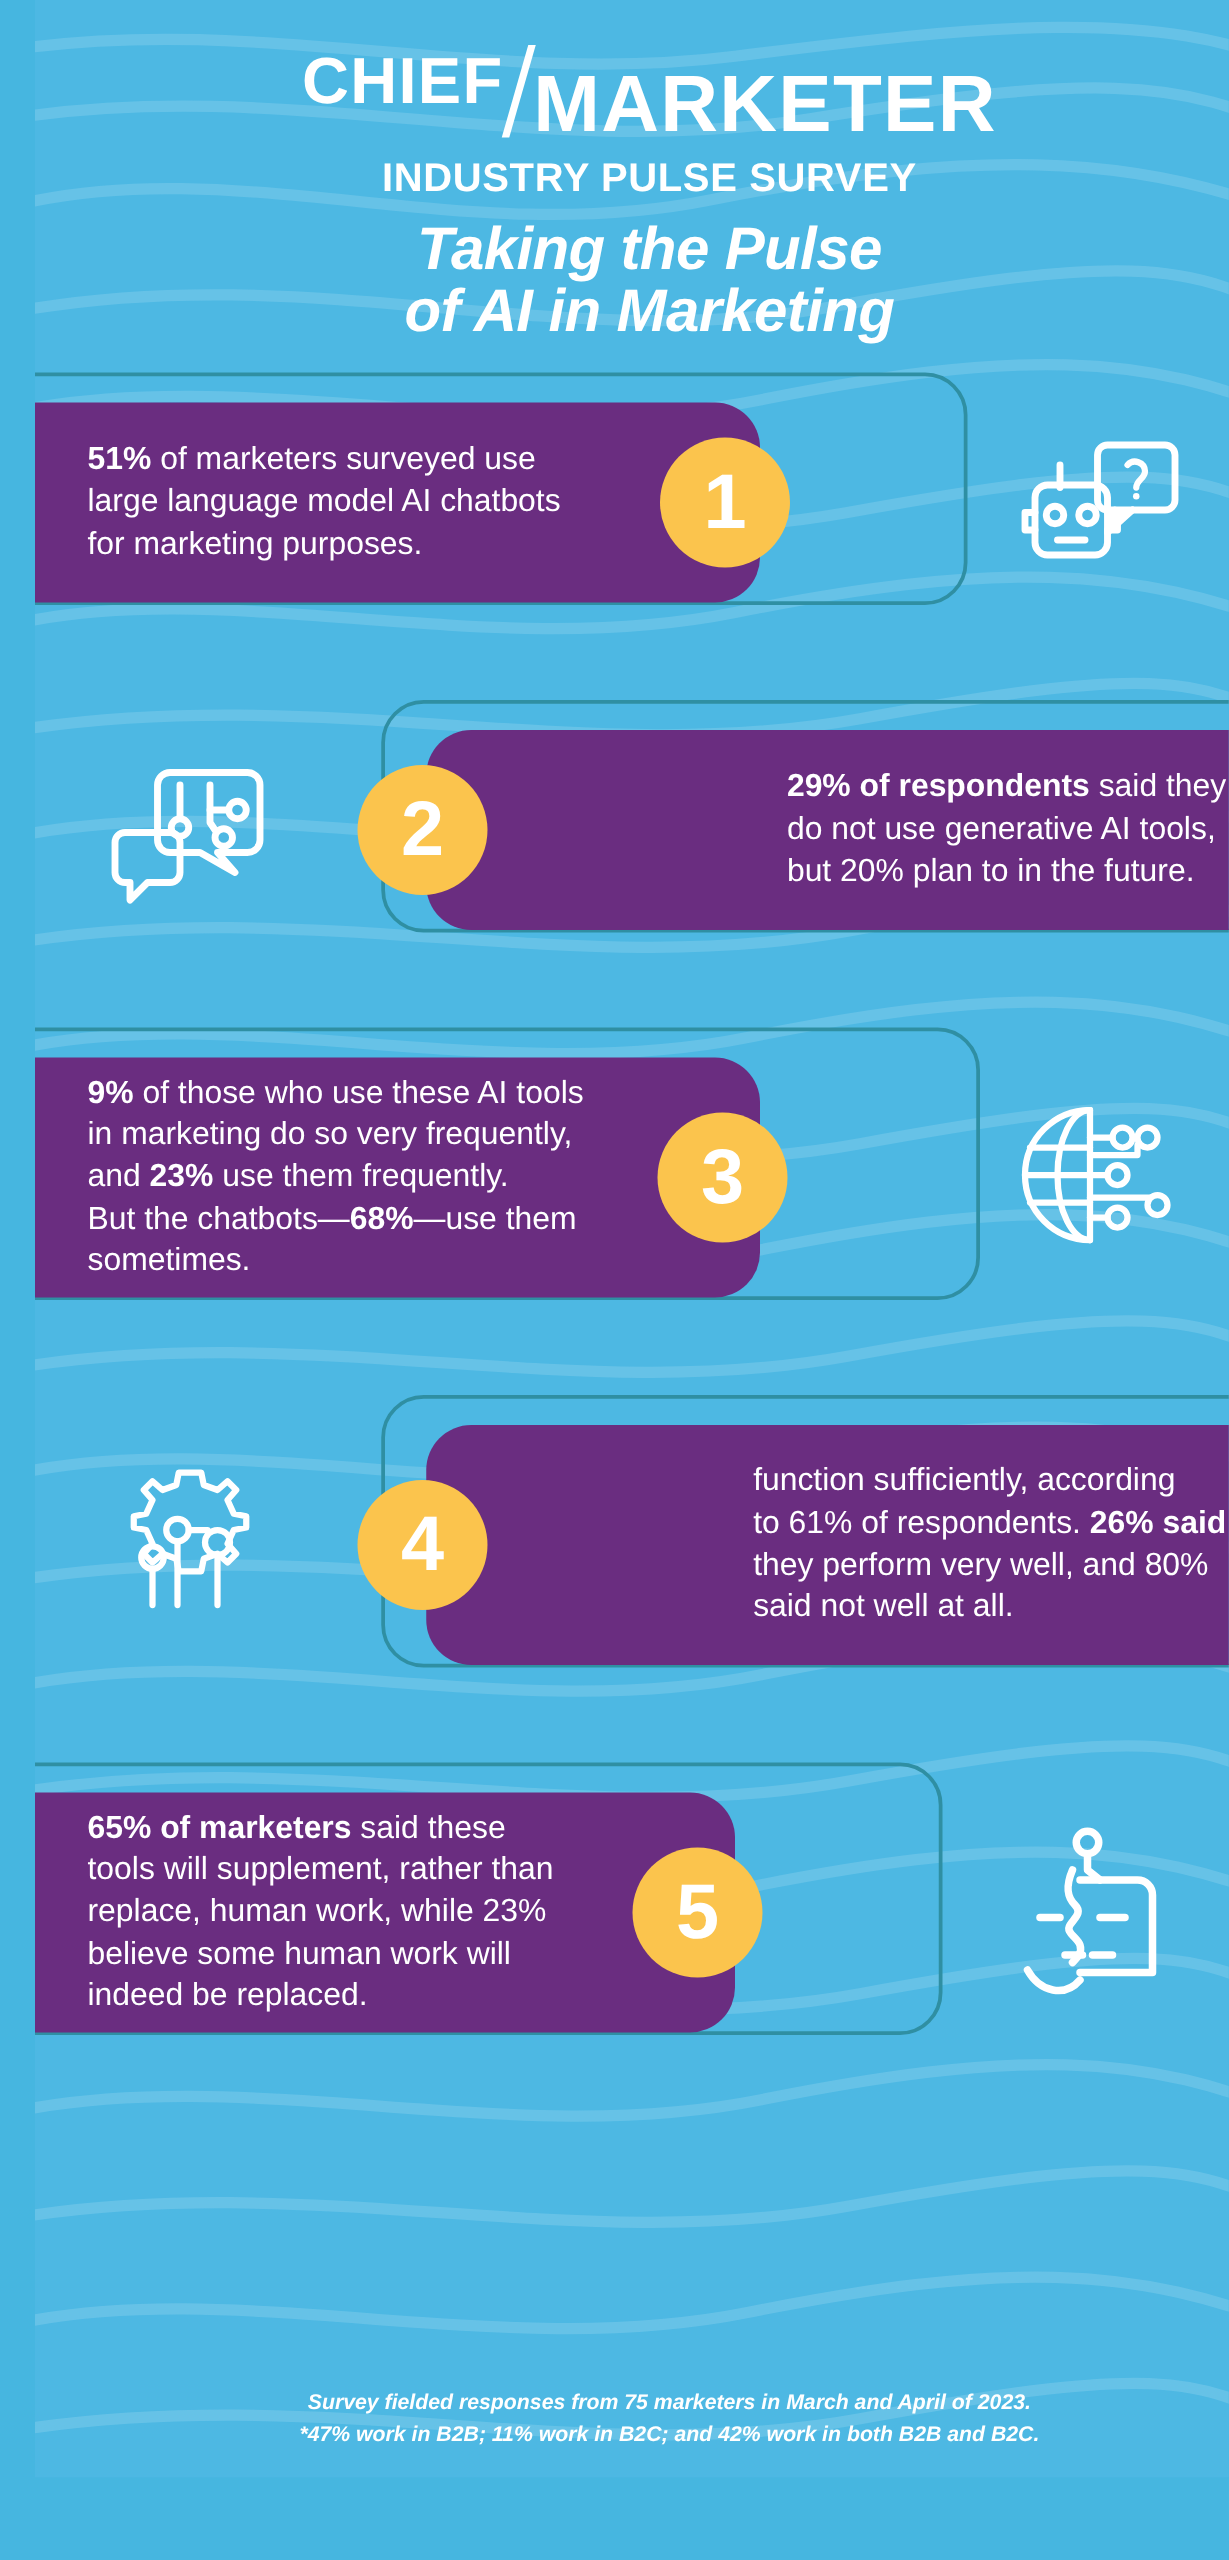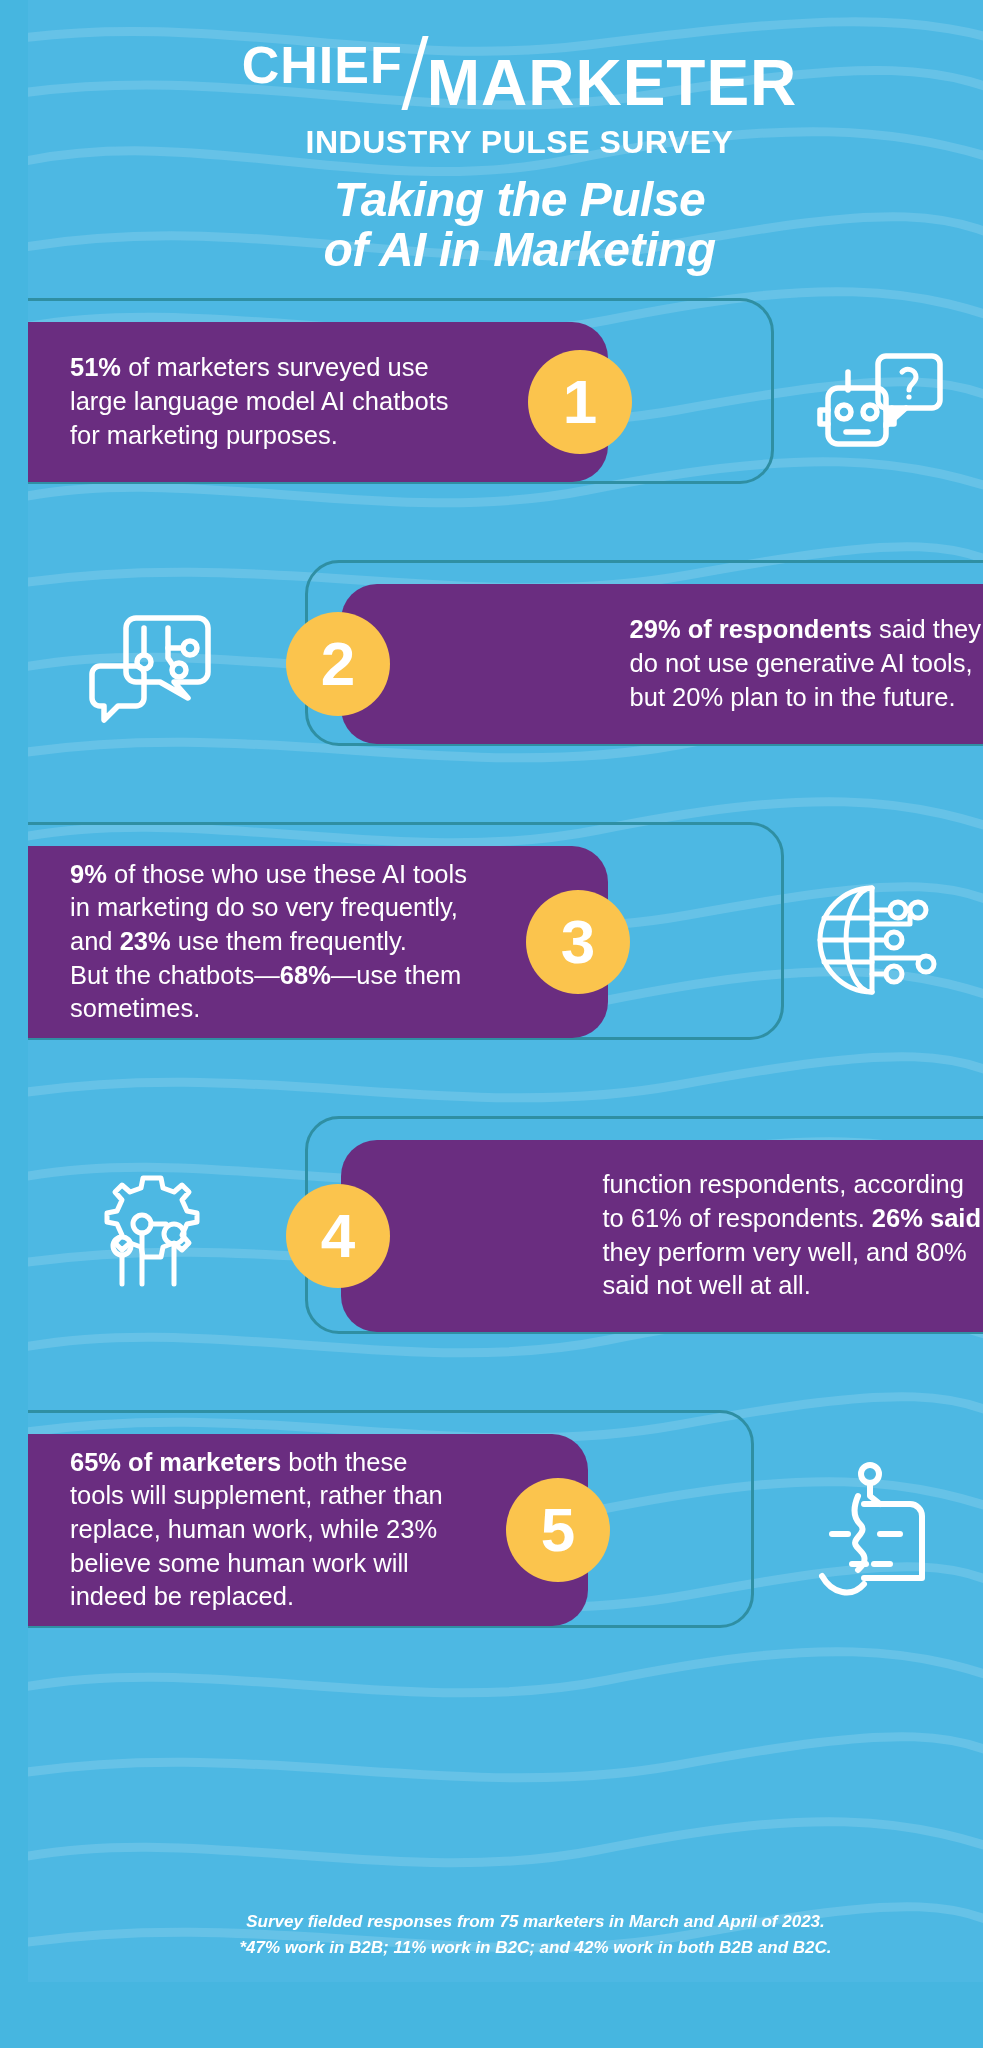--- a/index.html
+++ b/index.html
@@ -317,21 +317,21 @@
           <path d="M66 94 L80 94"></path>
           <circle cx="88" cy="94" r="8"></circle>
         </svg>
       </div>
     </div>
 
     <div class="card-wrap tall">
       <div class="ghost" style="right: -40px; top: -16px; width: 740px; height: 212px; border-color: rgb(47, 143, 163);"></div>
       <div class="card right" style="top: 8px; width: 710px; height: 192px; justify-content: flex-end; background: rgb(106, 45, 128);">
         <div class="card-text">
-            <div><span>function respondents, according</span></div>
+            <div><span>function sufficiently, according</span></div>
             <div><span>to 61% of respondents. </span><b>26% said</b></div>
             <div><span>they perform very well, and 80%</span></div>
             <div><span>said not well at all.</span></div>
           </div>
       </div>
       <div class="badge" style="left: 258px; top: 52px; background: rgb(251, 196, 77);">4</div>
       <div class="icon-slot" style="left:54px; top:40px; width:140px; height:130px;">
         <svg viewBox="0 0 140 130" width="140" height="130" fill="none" stroke="#ffffff" stroke-width="5" stroke-linecap="round" stroke-linejoin="round">
 
           <path d="M70 6 l9 0 l2 10 l11 4 l8 -7 l7 7 l-7 8 l5 11 l10 2 l0 9 l-10 2 l-5 11 l7 8 l-7 7 l-8 -7 l-11 4 l-2 10 l-9 0
@@ -345,21 +345,21 @@
           <circle cx="40" cy="74" r="9"></circle>
           <path d="M40 83 L40 112"></path>
         </svg>
       </div>
     </div>
 
     <div class="card-wrap tall">
       <div class="ghost" style="left: -40px; top: -16px; width: 760px; height: 212px; border-color: rgb(47, 143, 163);"></div>
       <div class="card left" style="top: 8px; width: 600px; height: 192px; background: rgb(106, 45, 128);">
         <div class="card-text">
-            <div><b>65% of marketers</b><span> both these</span></div>
+            <div><b>65% of marketers</b><span> said these</span></div>
             <div><span>tools will supplement, rather than</span></div>
             <div><span>replace, human work, while 23%</span></div>
             <div><span>believe some human work will</span></div>
             <div><span>indeed be replaced.</span></div>
           </div>
       </div>
       <div class="badge" style="left: 478px; top: 52px; background: rgb(251, 196, 77);">5</div>
       <div class="icon-slot" style="left:790px; top:34px; width:130px; height:150px;">
         <svg viewBox="0 0 130 150" width="130" height="150" fill="none" stroke="#ffffff" stroke-width="6" stroke-linecap="round" stroke-linejoin="round">
 

